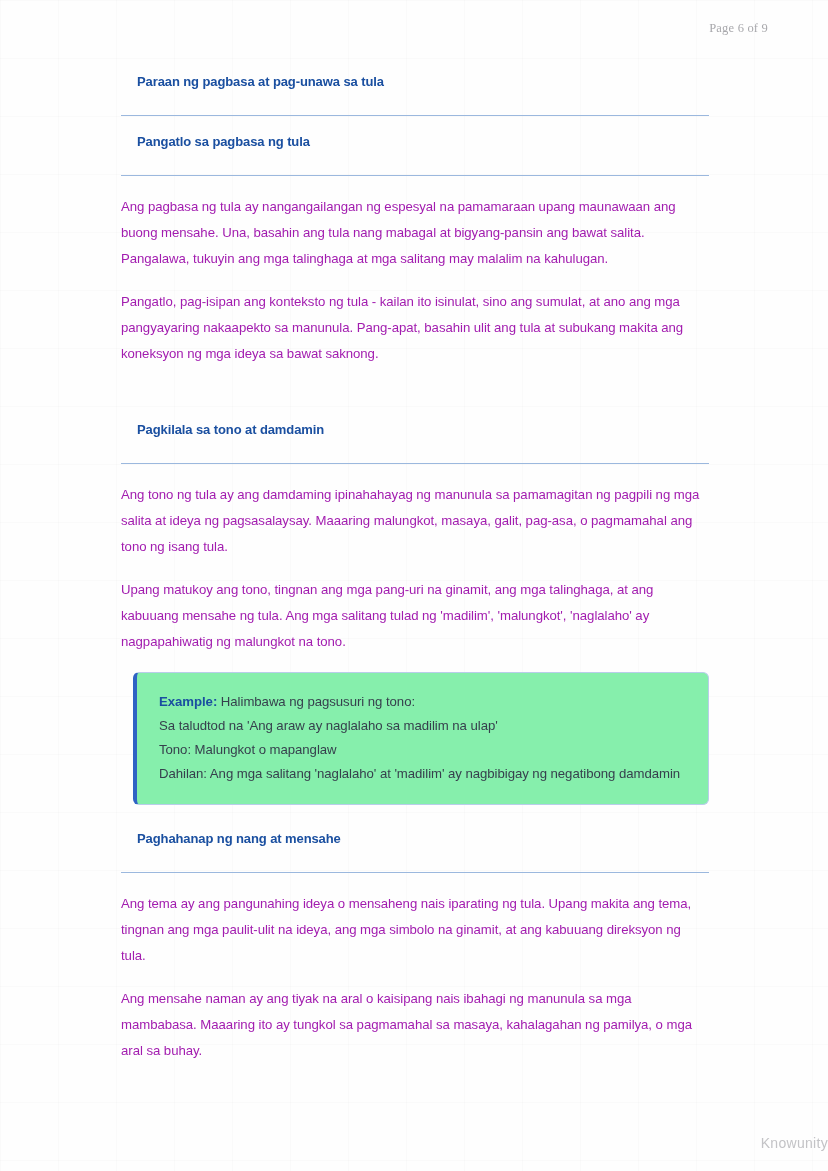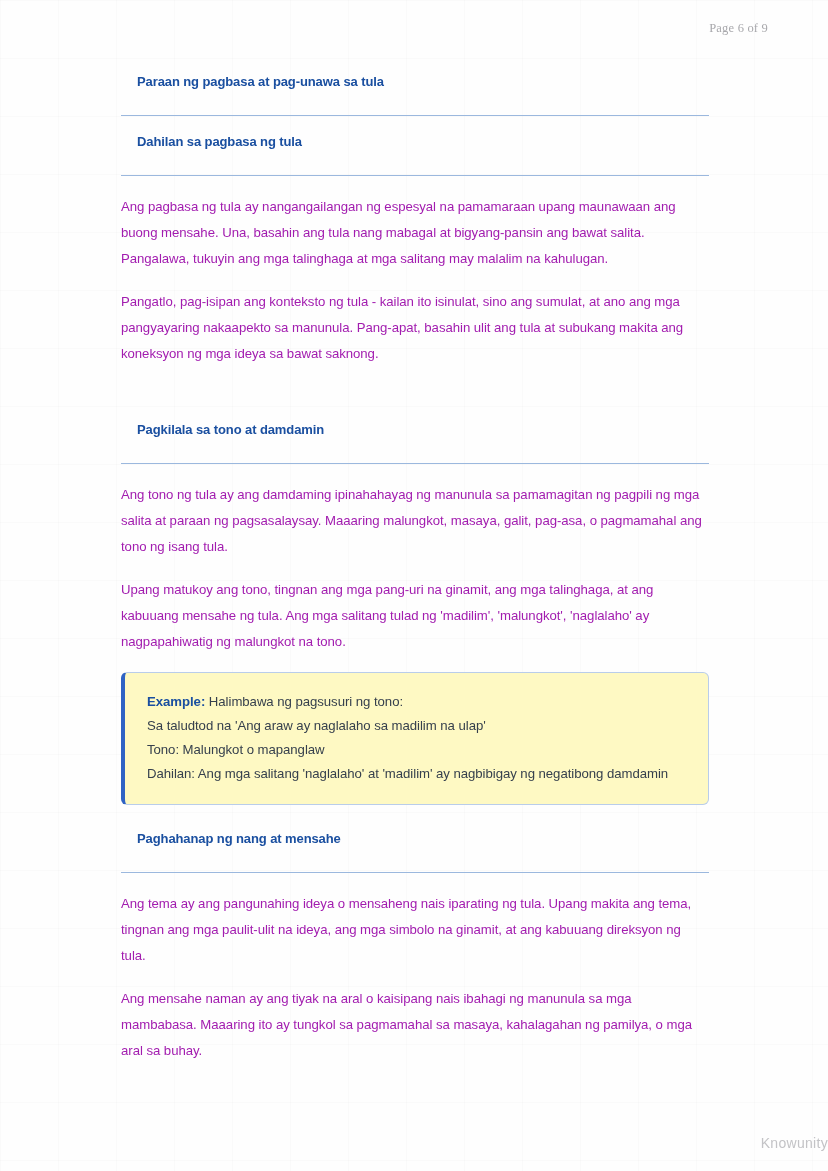--- a/index.html
+++ b/index.html
@@ -73,23 +73,23 @@
     color: #a21caf;
     margin: 0 0 17px 0;
     letter-spacing: -0.05px;
   }
   .section-gap { height: 22px; }
 
   .callout {
     border: 1px solid #b9cdea;
     border-left: 4px solid #2f63c4;
     border-radius: 6px;
-    background: #fef9c3;
+    background: #86efac;
     padding: 17px 20px 18px 22px;
-    margin: 8px 0 26px 0;
+    margin: 8px 0 26px 12px;
   }
   .callout-line {
     font-size: 13.2px;
     line-height: 24px;
     color: #36404d;
     letter-spacing: -0.05px;
   }
   .callout-label {
     font-weight: bold;
     color: #1a4fa0;
@@ -113,30 +113,30 @@
 
   <div class="paper-texture"></div>
 
   <div class="page-indicator">Page 6 of 9</div>
 
   <div class="content">
 
     <h2 class="section-heading">Paraan ng pagbasa at pag-unawa sa tula</h2>
     <div class="rule"></div>
 
-    <h2 class="section-heading">Dahilan sa pagbasa ng tula</h2>
+    <h2 class="section-heading">Pangatlo sa pagbasa ng tula</h2>
     <div class="rule"></div>
     <p class="body-text">Ang pagbasa ng tula ay nangangailangan ng espesyal na pamamaraan upang maunawaan ang buong mensahe. Una, basahin ang tula nang mabagal at bigyang-pansin ang bawat salita. Pangalawa, tukuyin ang mga talinghaga at mga salitang may malalim na kahulugan.</p>
     <p class="body-text">Pangatlo, pag-isipan ang konteksto ng tula - kailan ito isinulat, sino ang sumulat, at ano ang mga pangyayaring nakaapekto sa manunula. Pang-apat, basahin ulit ang tula at subukang makita ang koneksyon ng mga ideya sa bawat saknong.</p>
 
     <div class="section-gap"></div>
 
     <h2 class="section-heading">Pagkilala sa tono at damdamin</h2>
     <div class="rule"></div>
-    <p class="body-text">Ang tono ng tula ay ang damdaming ipinahahayag ng manunula sa pamamagitan ng pagpili ng mga salita at paraan ng pagsasalaysay. Maaaring malungkot, masaya, galit, pag-asa, o pagmamahal ang tono ng isang tula.</p>
+    <p class="body-text">Ang tono ng tula ay ang damdaming ipinahahayag ng manunula sa pamamagitan ng pagpili ng mga salita at ideya ng pagsasalaysay. Maaaring malungkot, masaya, galit, pag-asa, o pagmamahal ang tono ng isang tula.</p>
     <p class="body-text">Upang matukoy ang tono, tingnan ang mga pang-uri na ginamit, ang mga talinghaga, at ang kabuuang mensahe ng tula. Ang mga salitang tulad ng 'madilim', 'malungkot', 'naglalaho' ay nagpapahiwatig ng malungkot na tono.</p>
 
     <div class="callout">
       <div class="callout-line">
         <span class="callout-label">Example:</span><span> Halimbawa ng pagsusuri ng tono:</span>
       </div>
       <div class="callout-line">Sa taludtod na 'Ang araw ay naglalaho sa madilim na ulap'</div>
       <div class="callout-line">Tono: Malungkot o mapanglaw</div>
       <div class="callout-line">Dahilan: Ang mga salitang 'naglalaho' at 'madilim' ay nagbibigay ng negatibong damdamin</div>
     </div>

